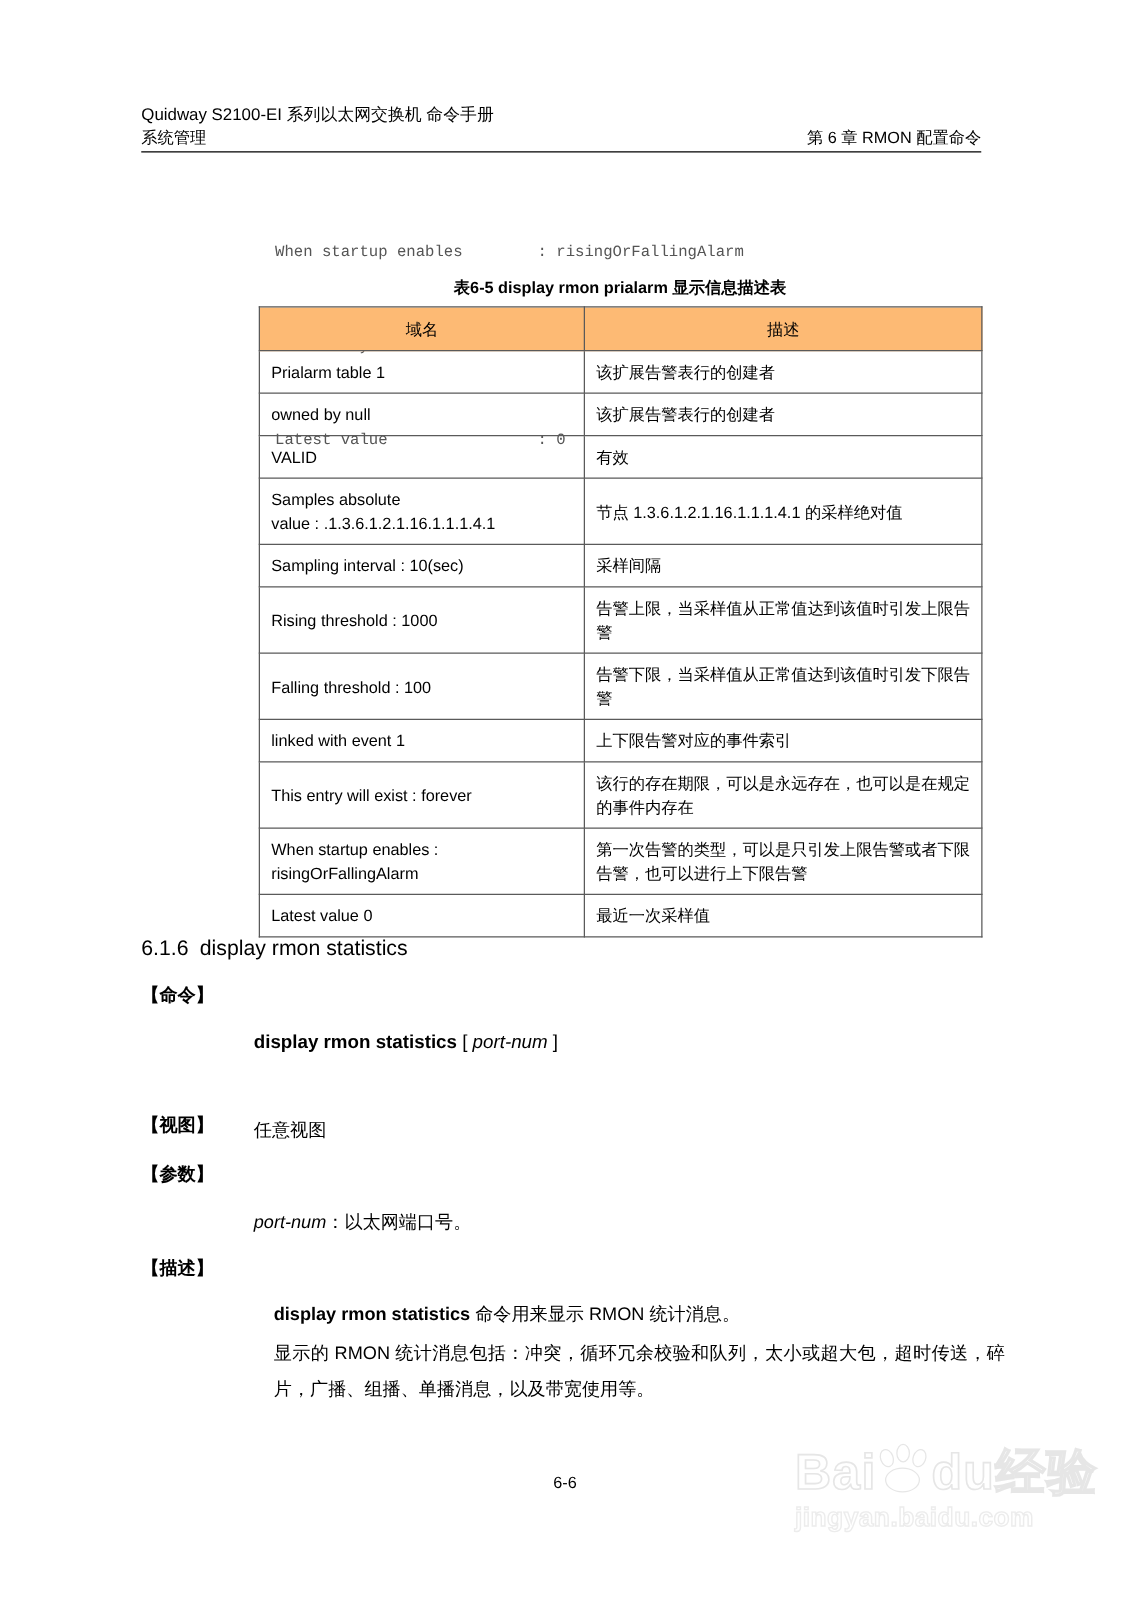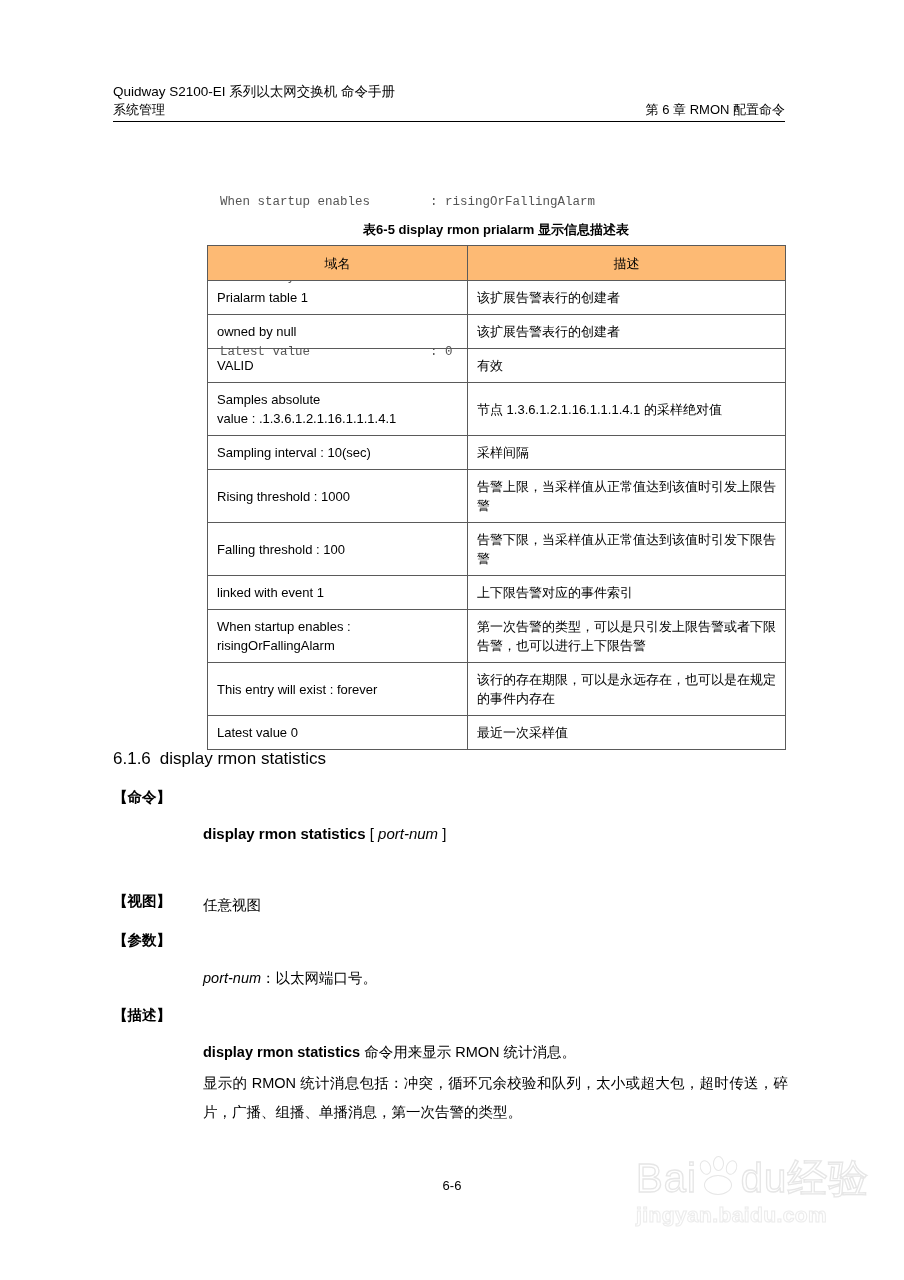--- a/index.html
+++ b/index.html
@@ -129,21 +129,21 @@
     line-height: 26px;
   }
 
   .lbl-command { top: 787px; }
   .body-command { top: 821px; font-size: 15px; }
   .lbl-view { top: 859px; margin-top: 32px; }
   .body-view { top: 892px; }
   .lbl-param { top: 930px; }
   .body-param { top: 965px; }
   .lbl-descr { top: 1005px; }
-  .body-descr { top: 1038px; width: 585px; }
+  .body-descr { top: 1038px; width: 585px; margin-left: 16px; }
 
   .mono-bold { font-weight: bold; }
   .ital { font-style: italic; }
 
   .para { margin: 0 0 2px 0; line-height: 29px; text-align: justify; }
   .para-indent { margin: 0; line-height: 29px; text-align: justify; }
 
   
   .page-number {
     position: absolute;
@@ -159,21 +159,21 @@
     position: absolute;
     left: 636px;
     top: 1155px;
     width: 250px;
     opacity: 1;
     pointer-events: none;
     user-select: none;
   }
   .wm-main {
     font-size: 40px;
-    font-weight: normal;
+    font-weight: bold;
     letter-spacing: 1px;
     color: transparent;
     -webkit-text-stroke: 1.3px #e6e6e6;
     line-height: 46px;
     white-space: nowrap;
   }
   .wm-paw {
     display: inline-block;
     position: relative;
     width: 44px;
@@ -264,31 +264,31 @@
       </tr>
       <tr>
         <td>Falling threshold        : 100</td>
         <td>告警下限，当采样值从正常值达到该值时引发下限告警</td>
       </tr>
       <tr>
         <td>linked with event 1</td>
         <td>上下限告警对应的事件索引</td>
       </tr>
       <tr>
+        <td>This entry will exist     : forever</td>
+        <td>该行的存在期限，可以是永远存在，也可以是在规定的事件内存在</td>
+      </tr>
+      <tr>
         <td class="cell-two-line">
           <span>When startup enables      :</span><br>
           <span>risingOrFallingAlarm</span>
         </td>
         <td>第一次告警的类型，可以是只引发上限告警或者下限告警，也可以进行上下限告警</td>
       </tr>
       <tr>
-        <td>This entry will exist     : forever</td>
-        <td>该行的存在期限，可以是永远存在，也可以是在规定的事件内存在</td>
-      </tr>
-      <tr>
         <td>Latest value 0</td>
         <td>最近一次采样值</td>
       </tr>
     </tbody>
   </table>
 
   <div class="section-heading">
     <span class="sec-num">6.1.6</span><span>display rmon statistics</span>
   </div>
 
@@ -303,21 +303,21 @@
   <div class="block-label lbl-param">【参数】</div>
   <div class="block-body body-param">
     <span class="ital">port-num</span><span>：以太网端口号。</span>
   </div>
 
   <div class="block-label lbl-descr">【描述】</div>
   <div class="block-body body-descr">
     <p class="para">
       <span class="mono-bold">display rmon statistics</span><span> 命令用来显示 RMON 统计消息。</span>
     </p>
-    <p class="para-indent">显示的 RMON 统计消息包括：冲突，循环冗余校验和队列，太小或超大包，超时传送，碎片，广播、组播、单播消息，第一次告警的类型。</p>
+    <p class="para-indent">显示的 RMON 统计消息包括：冲突，循环冗余校验和队列，太小或超大包，超时传送，碎片，广播、组播、单播消息，以及带宽使用等。</p>
   </div>
 
   <div class="page-number">6-6</div>
 
   <div class="watermark">
     <div class="wm-main"><span>Bai</span><span class="wm-paw"><span class="wm-p1"></span><span class="wm-p2"></span><span class="wm-p3"></span><span class="wm-p4"></span></span><span>du</span><span>经验</span></div>
     <div class="wm-sub">jingyan.baidu.com</div>
   </div>
 
 </div>

